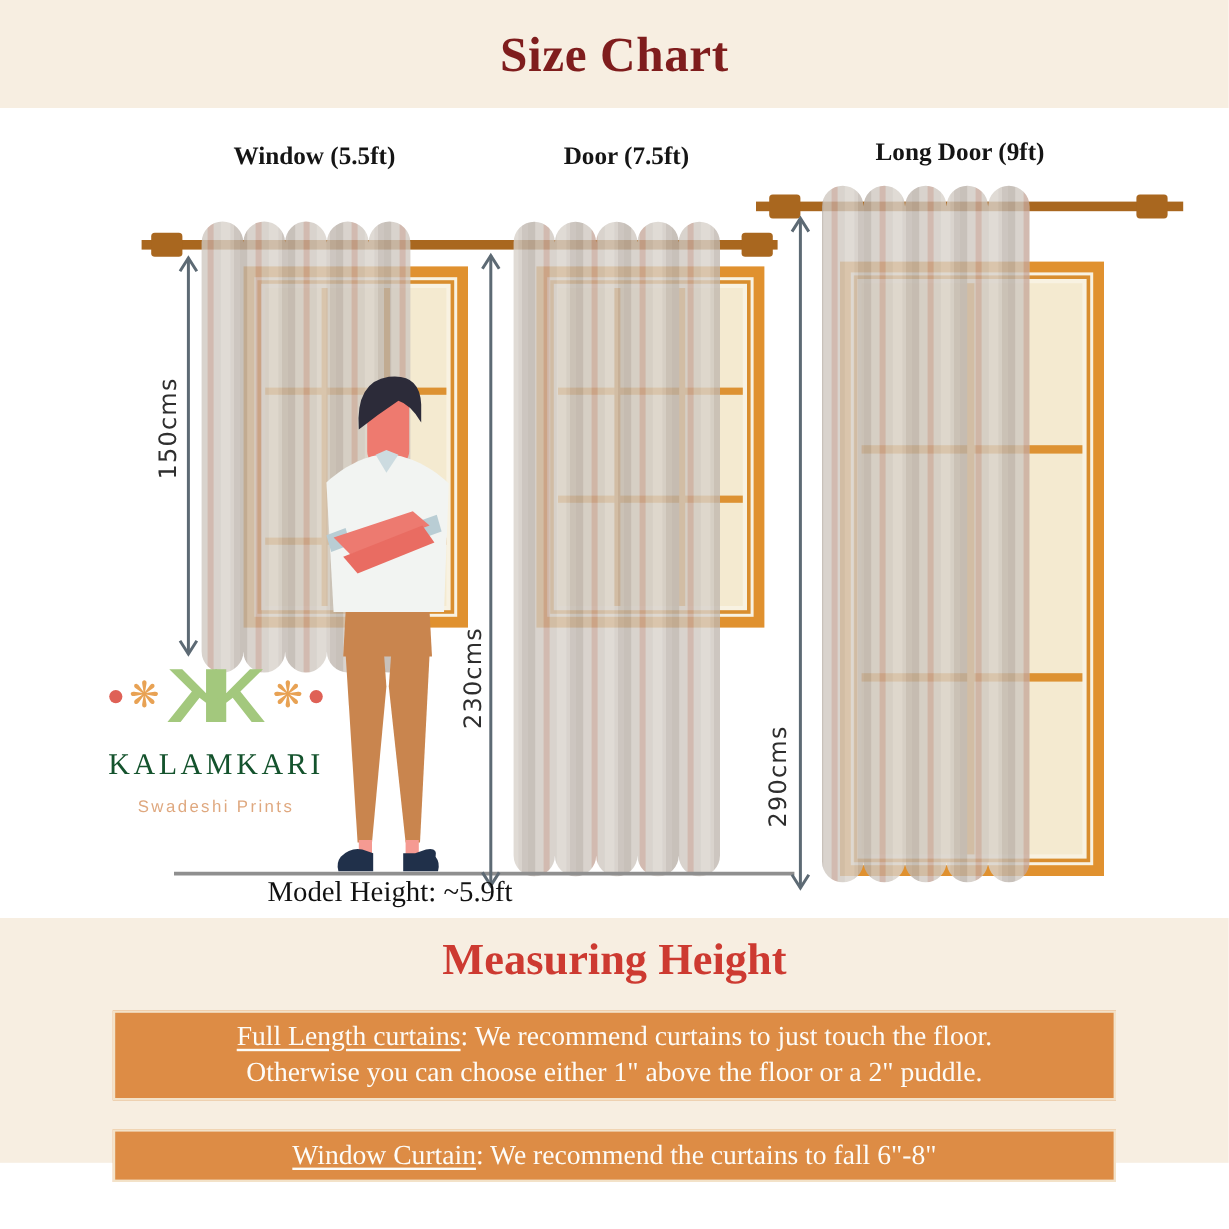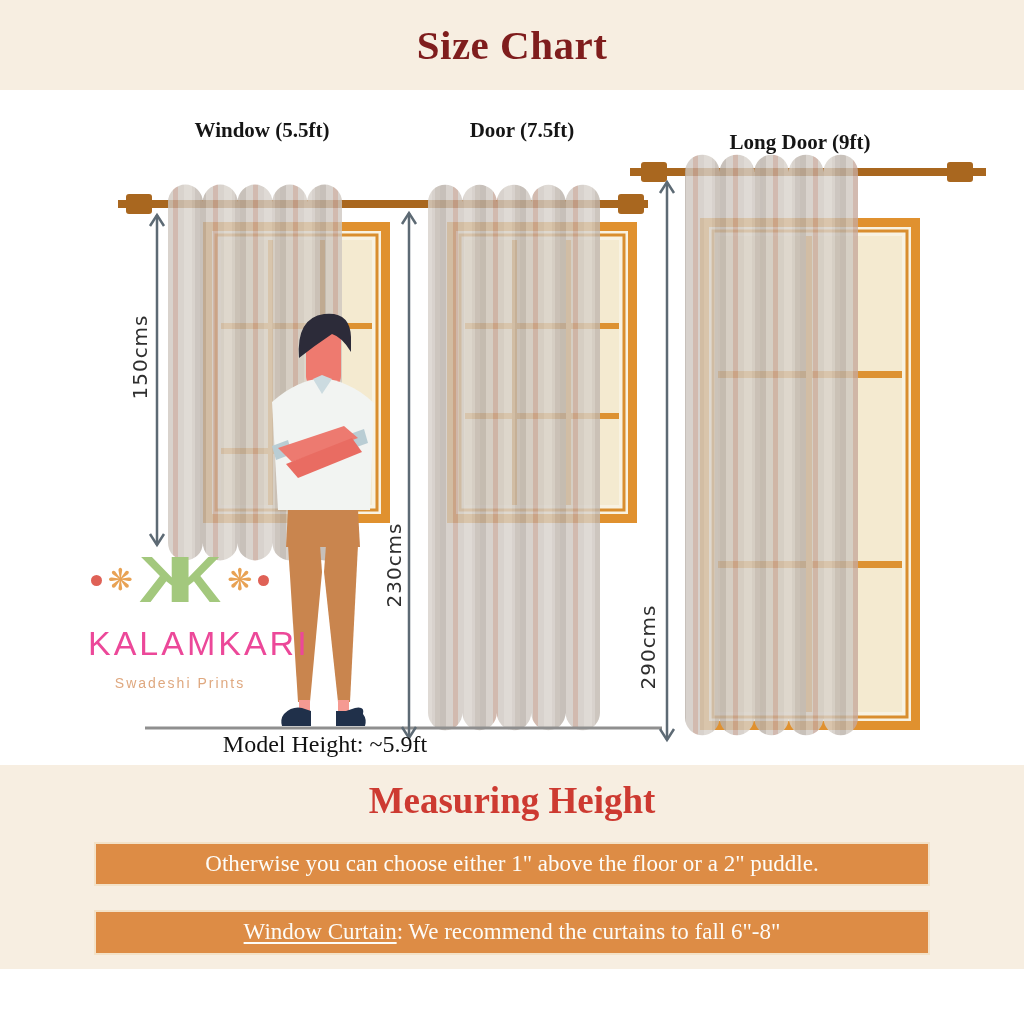--- a/index.html
+++ b/index.html
@@ -18,21 +18,21 @@
   .caption{position:absolute;transform:translateX(-50%);white-space:nowrap;font-family:"Liberation Serif",serif;font-size:24px;color:#111;z-index:4;}
 
   
   .logo{position:absolute;left:88px;top:448px;width:184px;text-align:center;z-index:5;}
   .logo-row{display:flex;align-items:center;justify-content:center;gap:6px;height:84px;}
   .logo-dot{width:11px;height:11px;border-radius:50%;background:#df6156;flex:0 0 auto;}
   .logo-flower{font-family:"DejaVu Sans",sans-serif;font-size:30px;color:#e8a254;line-height:1;}
   .logo-kk{display:flex;align-items:center;}
   .logo-kk span{font-family:"Liberation Sans",sans-serif;font-weight:700;font-size:64px;line-height:1;color:#a3c87d;}
   .logo-kk .kflip{transform:scaleX(-1);margin-right:-10px;}
-  .logo-brand{font-family:Liberation Sans, sans-serif;font-size:34px;letter-spacing:3px;color:#ec4899;margin-top:2px;}
+  .logo-brand{font-family:Liberation Serif, serif;font-size:25px;letter-spacing:3px;color:#14532d;margin-top:2px;}
   .logo-tag{font-family:"Liberation Sans",sans-serif;font-size:14px;letter-spacing:2px;color:#dfa87f;margin-top:12px;}
 
   
   .footer{position:absolute;left:0;top:765px;width:1024px;height:204px;background:#f7eee1;}
   .footer h2{margin:14px 0 0 0;text-align:center;font-size:37px;font-weight:700;color:#cd3a31;}
   .infobox{width:812px;margin:0 auto;background:#dd8c45;border:2px solid #f3e2c8;color:#fdfcf8;text-align:center;font-size:23px;line-height:1.32;padding:5px 10px;}
   .infobox.first{margin-top:20px;}
   .infobox.second{margin-top:24px;}
   .u{text-decoration:underline;text-underline-offset:3px;}
 </style>
@@ -143,21 +143,21 @@
       <g>
         <line x1="667" y1="92" x2="667" y2="650"></line>
         <polyline points="660,103 667,92 674,103"></polyline>
         <polyline points="660,639 667,650 674,639"></polyline>
       </g>
     </g>
   </svg>
 
   <div class="plabel" style="left:262px;top:28px;">Window (5.5ft)</div>
   <div class="plabel" style="left:522px;top:28px;">Door (7.5ft)</div>
-  <div class="plabel" style="left:800px;top:40px;">Long Door (9ft)</div>
+  <div class="plabel" style="left:800px;top:24px;">Long Door (9ft)</div>
 
   <div class="vlabel" style="left:90px;top:255px;">150cms</div>
   <div class="vlabel" style="left:344px;top:463px;">230cms</div>
   <div class="vlabel" style="left:598px;top:545px;">290cms</div>
 
   <div class="caption" style="left:325px;top:641px;text-align:right;">Model Height: ~5.9ft</div>
 
   <div class="logo">
     <div class="logo-row">
       <span class="logo-dot"></span>
@@ -171,19 +171,20 @@
     </div>
     <div class="logo-brand">KALAMKARI</div>
     <div class="logo-tag">Swadeshi Prints</div>
   </div>
 </div>
 
 <div class="footer">
   <h2>Measuring Height</h2>
 
   <div class="infobox first">
+    <div><span class="u">Full Length curtains</span><span>: We recommend curtains to just touch the floor.</span></div>
     <div>Otherwise you can choose either 1" above the floor or a 2" puddle.</div>
   </div>
 
   <div class="infobox second">
     <div><span class="u">Window Curtain</span><span>: We recommend the curtains to fall 6"-8"</span></div>
   </div>
 </div>
 
 </body></html>

